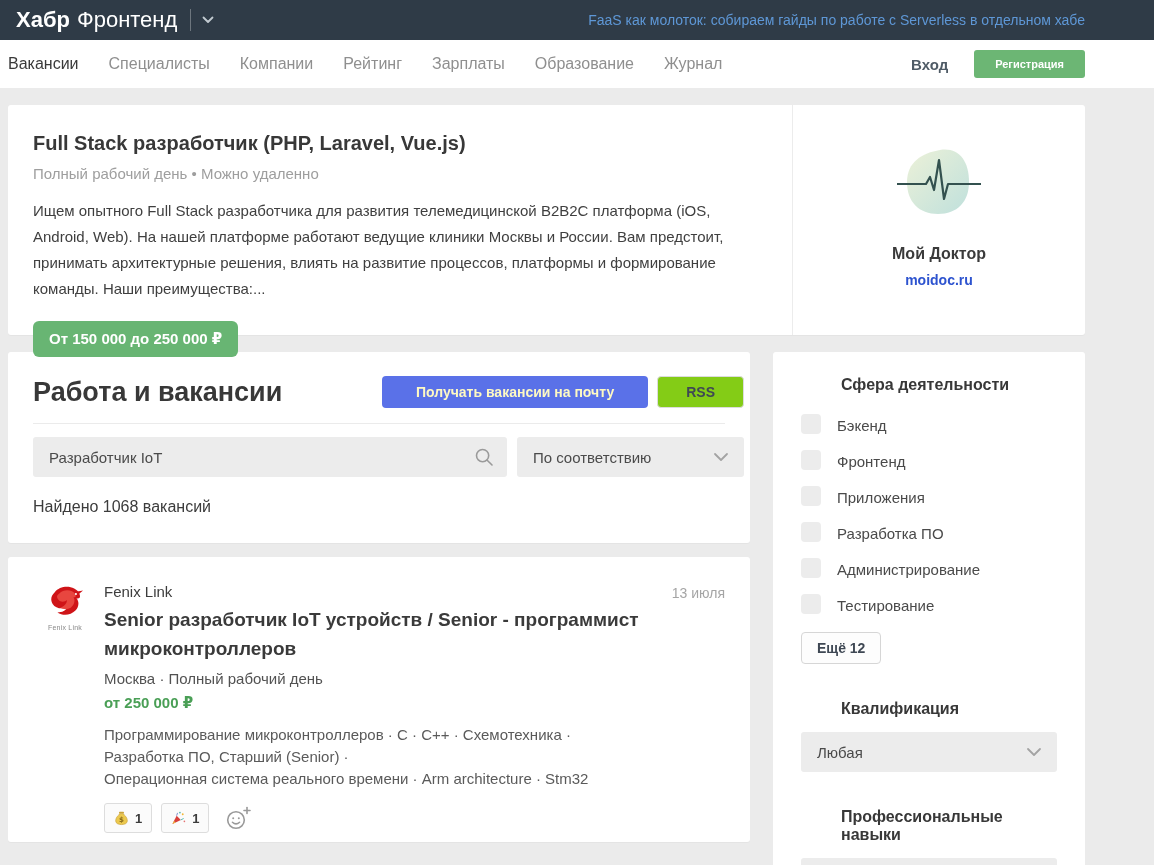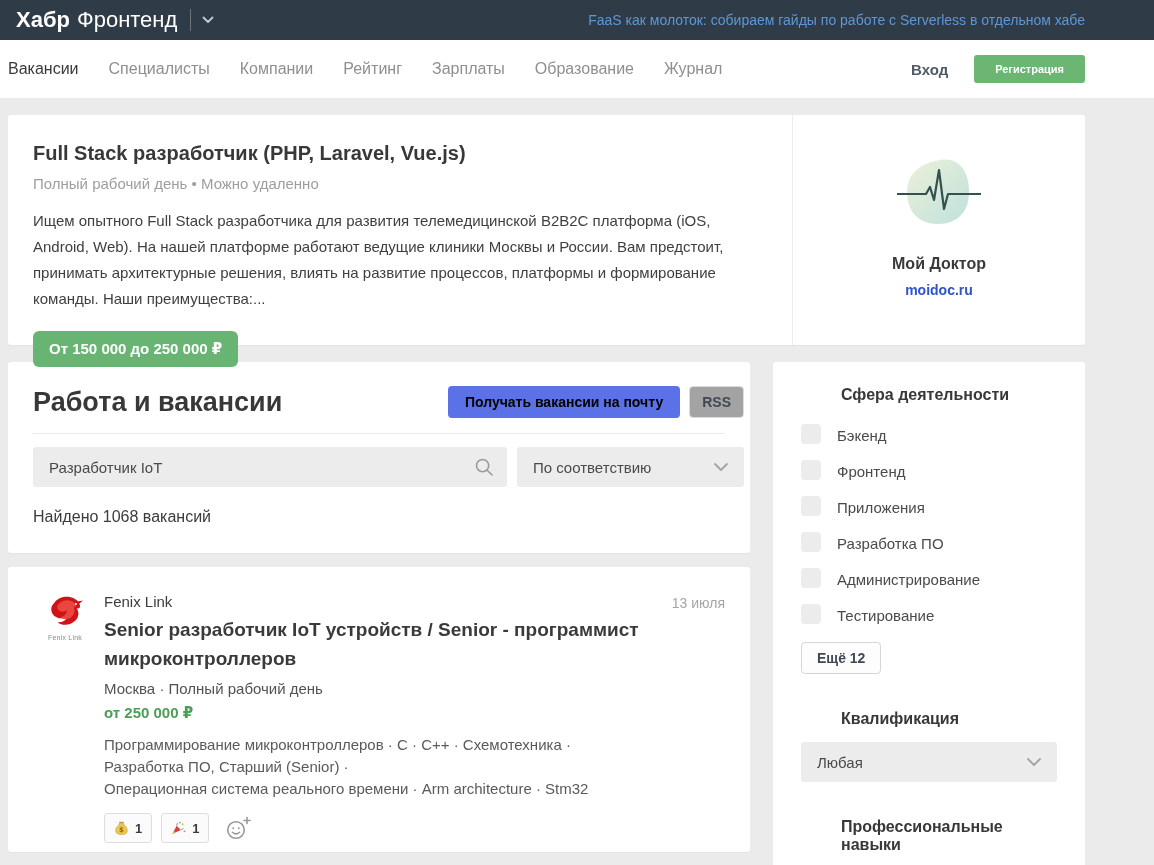--- a/index.html
+++ b/index.html
@@ -13,21 +13,21 @@
 
   
   .topbar { height:40px; background:#2f3b47; display:flex; align-items:center; padding-left:16px; }
   .brand { display:flex; align-items:baseline; gap:7px; cursor:pointer; }
   .brand-bold { color:#fff; font-size:22px; font-weight:bold; }
   .brand-rest { color:#fff; font-size:22px; }
   .brand-divider { width:1px; height:22px; background:rgba(255,255,255,.3); margin:0 11px 0 13px; }
   .promo { margin-left:auto; margin-right:69px; color:#5e97d6; font-size:14px; }
 
   
-  .nav { height:58px; background:#fff; display:flex; align-items:center; padding:0 69px 0 8px; }
+  .nav { height:48px; background:#fff; display:flex; align-items:center; padding:0 69px 0 8px; }
   .nav-item { font-size:16px; color:#8f8f8f; margin-right:30px; }
   .nav-item.active { color:#3a3a3a; }
   .login { margin-left:auto; font-size:15px; font-weight:bold; color:#4f5b66; margin-right:26px; }
   .register-btn { background:#6cb674; border:none; color:#fff; font-weight:bold; font-size:11px;
     padding:8px 21px; border-radius:3px; cursor:pointer; font-family:inherit; }
 
   
   .page { margin:17px 0 0 8px; width:1077px; }
   .card { background:#fff; border-radius:3px; box-shadow:0 1px 1px rgba(0,0,0,.03); }
 
@@ -45,24 +45,24 @@
   .company-site { margin-top:9px; font-size:14px; font-weight:bold; color:#2d53cf; }
 
   
   .columns { display:flex; align-items:flex-start; margin-top:17px; }
   .left-col { width:742px; }
 
   
   .search-card { height:191px; padding:24px 6px 0 25px; }
   .search-head { display:flex; align-items:center; padding-right:0; }
   .h1 { font-size:27px; font-weight:bold; color:#383838; }
-  .subscribe-btn { margin-left:auto; background:#5a71e8; border:none; color:#000000; font-weight:bold;
-    font-size:14px; padding:8px 17px; border-radius:4px; cursor:pointer; font-family:inherit; }
-  .rss-btn { margin-left:9px; background:#a3a3a3; border:1px solid #dcdcdc; color:#3f4854; font-weight:bold;
-    font-size:14px; padding:7px 12px; border-radius:4px; cursor:pointer; font-family:inherit; }
+  .subscribe-btn { margin-left:auto; background:#5a71e8; border:none; color:#fef9c3; font-weight:bold;
+    font-size:14px; padding:8px 34px; border-radius:4px; cursor:pointer; font-family:inherit; }
+  .rss-btn { margin-left:9px; background:#84cc16; border:1px solid #dcdcdc; color:#3f4854; font-weight:bold;
+    font-size:14px; padding:7px 28px; border-radius:4px; cursor:pointer; font-family:inherit; }
   .head-divider { height:1px; background:#ebebeb; margin-top:15px; width:692px; }
   .search-row { display:flex; margin-top:13px; gap:10px; }
   .search-box { position:relative; width:476px; }
   .search-input { width:100%; height:40px; background:#ececec; border:none; border-radius:3px;
     padding:0 44px 0 16px; font-size:15px; color:#4a4a4a; font-family:inherit; }
   .search-ic { position:absolute; right:13px; top:10px; }
   .select { width:228px; height:40px; background:#ececec; border-radius:3px; display:flex;
     align-items:center; justify-content:space-between; padding:0 15px 0 16px; font-size:15px;
     color:#4a4a4a; cursor:pointer; }
   .results { margin-top:21px; font-size:16px; color:#3c3c3c; }

